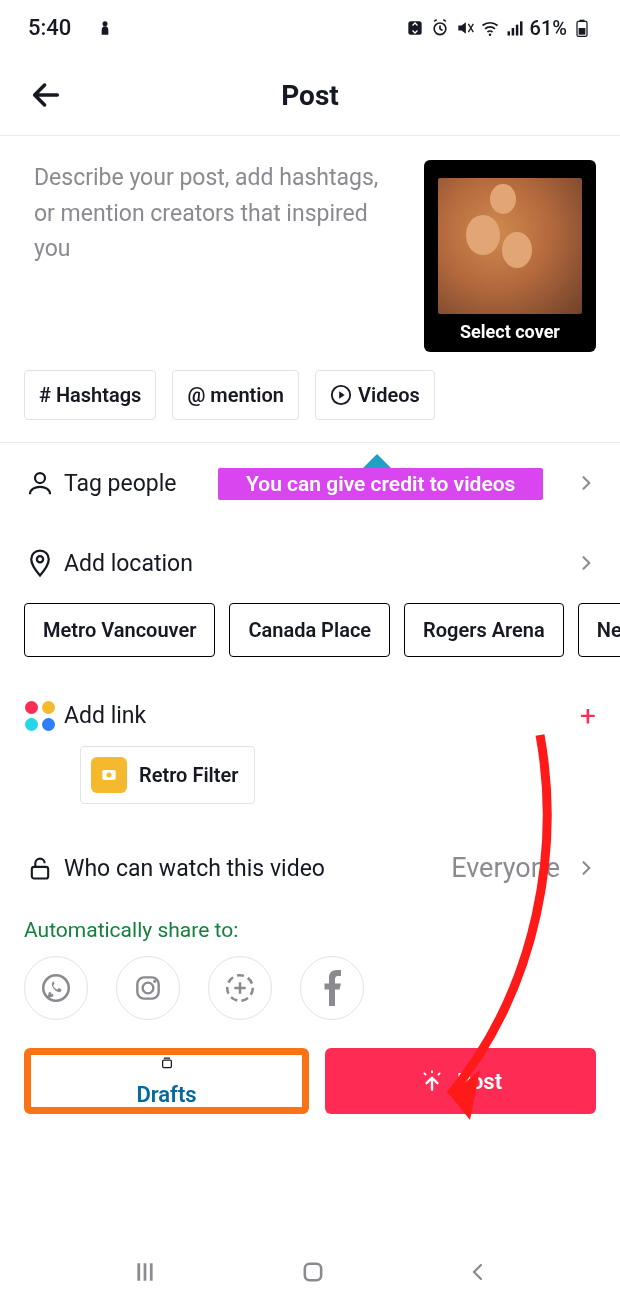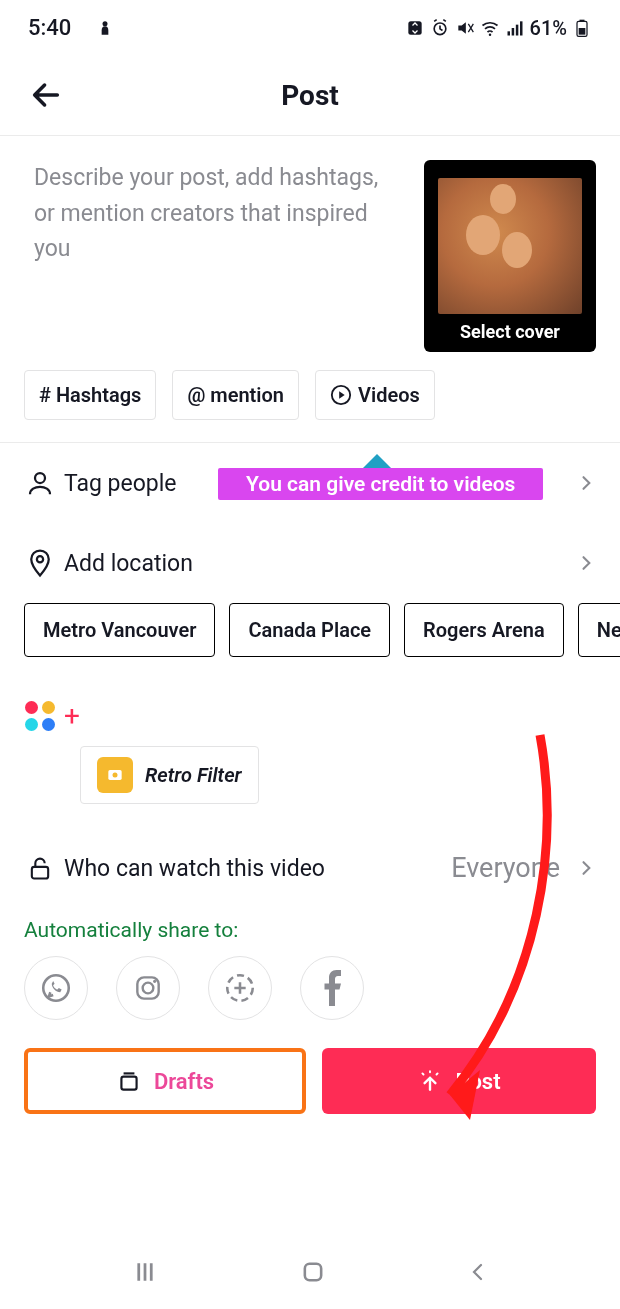--- a/index.html
+++ b/index.html
@@ -158,27 +158,26 @@
     gap: 4px;
   }
   .dots4 span { border-radius: 50%; }
   .plus-red { color:#fe2c55; font-size: 28px; font-weight: 400; }
 
   
   .link-block { padding: 0 24px 24px 80px; }
   .retro-chip {
     border: 1px solid #e3e3e4;
     border-radius: 4px;
-    padding: 10px 16px 10px 16px;
+    padding: 10px 16px 10px 10px;
     display: inline-flex;
     align-items: center;
     gap: 12px;
     font-size: 20px;
     font-weight: 600;
-    font-style: italic;
   }
   .retro-icn {
     width: 36px; height: 36px; background:#f5b92e; border-radius:6px;
     display:flex;align-items:center;justify-content:center;
   }
 
   
   .auto-label {
     padding: 10px 24px 14px 24px;
     color: #15803d;
@@ -207,21 +206,21 @@
     flex: 1;
     height: 66px;
     border-radius: 6px;
     display: flex;
     align-items: center;
     justify-content: center;
     font-size: 22px;
     font-weight: 600;
     gap: 12px;
   }
-  .btn-drafts { border: 4px solid #f97316; background:#fff; color:#ec4899; }
+  .btn-drafts { border: 7px solid #f97316; background:#fff; color:#0369a1;flex-direction:column; }
   .btn-post { background:#fe2c55; color:#fff; }
 
   
   .arrow-svg {
     position: absolute;
     left: 410px;
     top: 725px;
     width: 180px;
     height: 420px;
     pointer-events: none;
@@ -354,20 +353,21 @@
 
 <div class="list-row" style="padding-top:14px;padding-bottom:14px;">
   <div class="row-icon">
     <div class="dots4">
       <span style="background:#fe2c55"></span>
       <span style="background:#f5b92e"></span>
       <span style="background:#25d6e8"></span>
       <span style="background:#2d7ef7"></span>
     </div>
   </div>
+  <div class="row-label">Add link</div>
   <span class="plus-red">+</span>
 </div>
 
 <div class="link-block">
   <div class="retro-chip">
     <div class="retro-icn">
       <svg width="20" height="20" viewBox="0 0 24 24">
           <rect x="4" y="6" width="16" height="12" rx="2" fill="#fff"></rect>
           <circle cx="12" cy="12" r="3" fill="#f5b92e"></circle>
         </svg>

